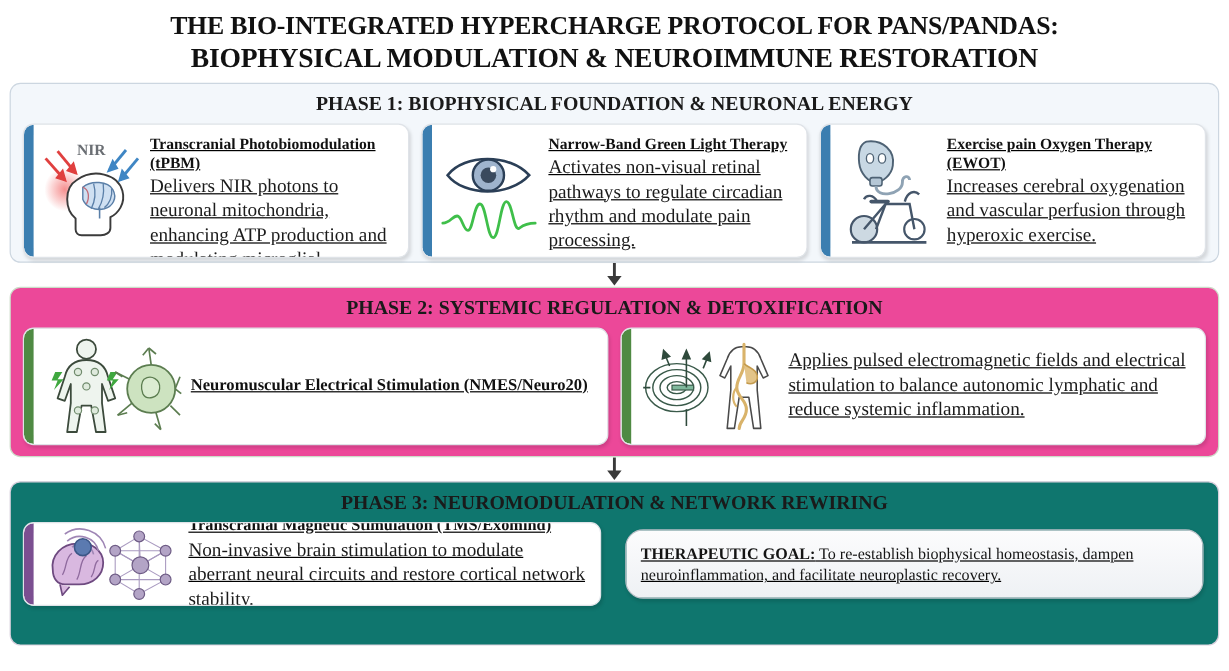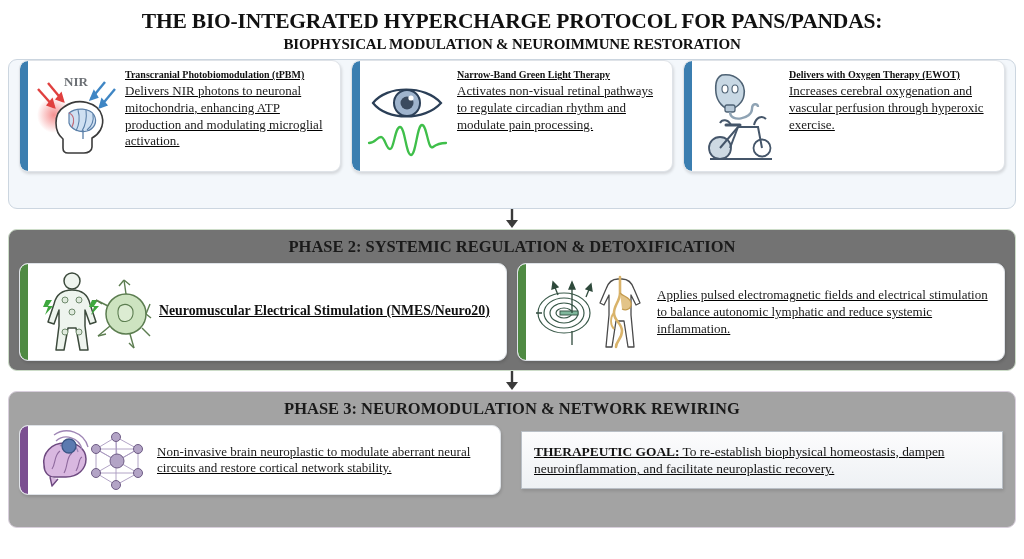--- a/index.html
+++ b/index.html
@@ -18,32 +18,32 @@
   }
   .title-line {
     font-family: "Liberation Serif", serif;
     font-weight: bold;
     font-size: 21.5px;
     letter-spacing: -0.2px;
     color: #111111;
     line-height: 1.24;
     white-space: nowrap;
   }
-  .title-line.l2 { font-size: 15px; }
+  .title-line.l2 { font-size: 23px; }
 
   
   .phase {
     position: relative;
     margin: 0 8px 0 8px;
     border-radius: 9px;
     border: 1px solid #c9cdd2;
   }
   .phase-1 { background: #f3f7fb; border-color: #ccd6e0; height: 150px; }
-  .phase-2 { background: #737373; border-color: #ccdcc8; height: 142px; }
-  .phase-3 { background: #a3a3a3; border-color: #d8cfdc; height: 137px; }
+  .phase-2 { background: #ec4899; border-color: #ccdcc8; height: 142px; }
+  .phase-3 { background: #0f766e; border-color: #d8cfdc; height: 137px; }
 
   .phase-title {
     text-align: center;
     font-family: "Liberation Serif", serif;
     font-weight: bold;
     font-size: 16.5px;
     color: #1a1a1a;
     letter-spacing: 0px;
     padding-top: 7px;
     padding-bottom: 6px;
@@ -82,28 +82,28 @@
   .card-icon {
     flex: 0 0 auto;
     display: flex;
     align-items: center;
     justify-content: center;
   }
   .card-text { flex: 1 1 auto; padding-left: 6px; }
   .card-title {
     font-family: "Liberation Serif", serif;
     font-weight: bold;
-    font-size: 10px;
+    font-size: 13px;
     color: #111111;
     line-height: 1.22;
     margin-bottom: 2px;
   }
   .card-desc {
     font-family: "Liberation Serif", serif;
-    font-size: 13px;
+    font-size: 16px;
     color: #1b1b1b;
     line-height: 1.28;
   }
 
   
   .phase-1 .card { width: 333px; height: 112px; }
   .phase-1 .card-icon { width: 86px; }
 
   
   .phase-2 .card { width: 493px; height: 98px; align-items: center; }
@@ -115,21 +115,21 @@
   .phase-3 .card { width: 482px; height: 70px; align-items: center; }
   .phase-3 .card-icon { width: 118px; }
   .phase-3 .card-title { font-size: 13.6px; }
 
   .goal-box {
     width: 482px;
     min-height: 58px;
     margin-left: 10px;
     background: linear-gradient(180deg,#fcfcfd 0%, #eef1f4 100%);
     border: 1px solid #b9bfc6;
-    border-radius: 0;
+    border-radius: 15px;
     box-shadow: 1px 2px 3px rgba(0,0,0,0.12);
     display: flex;
     align-items: center;
     padding: 8px 12px;
   }
   .goal-text {
     font-family: "Liberation Serif", serif;
     font-size: 13.4px;
     line-height: 1.3;
     color: #141414;
@@ -149,20 +149,21 @@
 <body>
 
 <div class="page">
 
   <div class="title-block">
     <div class="title-line l1">THE BIO-INTEGRATED HYPERCHARGE PROTOCOL FOR PANS/PANDAS:</div>
     <div class="title-line l2">BIOPHYSICAL MODULATION &amp; NEUROIMMUNE RESTORATION</div>
   </div>
 
   <section class="phase phase-1">
+    <div class="phase-title">PHASE 1: BIOPHYSICAL FOUNDATION &amp; NEURONAL ENERGY</div>
     <div class="cards">
 
       <div class="card accent-blue">
         <div class="card-icon">
           <svg width="84" height="96" viewBox="0 0 84 96">
             <defs>
               <radialGradient id="glowR" cx="50%" cy="50%" r="50%">
                 <stop offset="0%" stop-color="#f26b6b" stop-opacity="0.75"></stop>
                 <stop offset="100%" stop-color="#f26b6b" stop-opacity="0"></stop>
               </radialGradient>
@@ -234,21 +235,21 @@
             <circle cx="62" cy="79" r="8.5" fill="none" stroke="#45566a" stroke-width="1.8"></circle>
             <path d="M20 79 L38 58 L58 58 L62 79" fill="none" stroke="#45566a" stroke-width="2"></path>
             <path d="M38 58 L30 79" fill="none" stroke="#45566a" stroke-width="2"></path>
             <path d="M26 56 L40 56" stroke="#45566a" stroke-width="3" stroke-linecap="round"></path>
             <path d="M31 56 C28 50 22 50 20 54" fill="none" stroke="#45566a" stroke-width="2"></path>
             <path d="M54 56 C56 48 62 46 66 50" fill="none" stroke="#45566a" stroke-width="2"></path>
             <path d="M10 90 L72 90" stroke="#45566a" stroke-width="2.2"></path>
           </svg>
         </div>
         <div class="card-text">
-          <div class="card-title">Delivers with Oxygen Therapy (EWOT)</div>
+          <div class="card-title">Exercise pain Oxygen Therapy (EWOT)</div>
           <div class="card-desc">Increases cerebral oxygenation and vascular perfusion through hyperoxic exercise.</div>
         </div>
       </div>
 
     </div>
   </section>
 
   <div class="arrow-row">
     <svg width="18" height="20" viewBox="0 0 18 20">
         <path d="M9 0 L9 12" stroke="#3a3a3a" stroke-width="2.4"></path>
@@ -391,21 +392,22 @@
                 <circle cx="104" cy="20" r="4.5"></circle>
               <circle cx="104" cy="44" r="4.5"></circle>
                 <circle cx="82" cy="56" r="4.5"></circle>
               <circle cx="62" cy="44" r="4.5"></circle>
                 <circle cx="62" cy="20" r="4.5"></circle>
               <circle cx="83" cy="32" r="7"></circle>
             </g>
           </svg>
         </div>
         <div class="card-text">
-          <div class="card-desc">Non-invasive brain neuroplastic to modulate aberrant neural circuits and restore cortical network stability.</div>
+          <div class="card-title">Transcranial Magnetic Stimulation (TMS/Exomind)</div>
+          <div class="card-desc">Non-invasive brain stimulation to modulate aberrant neural circuits and restore cortical network stability.</div>
         </div>
       </div>
 
       <div class="goal-box">
         <div class="goal-text">
           <b>THERAPEUTIC GOAL:</b><span> To re-establish biophysical homeostasis, dampen neuroinflammation, and facilitate neuroplastic recovery.</span>
         </div>
       </div>
 
     </div>

